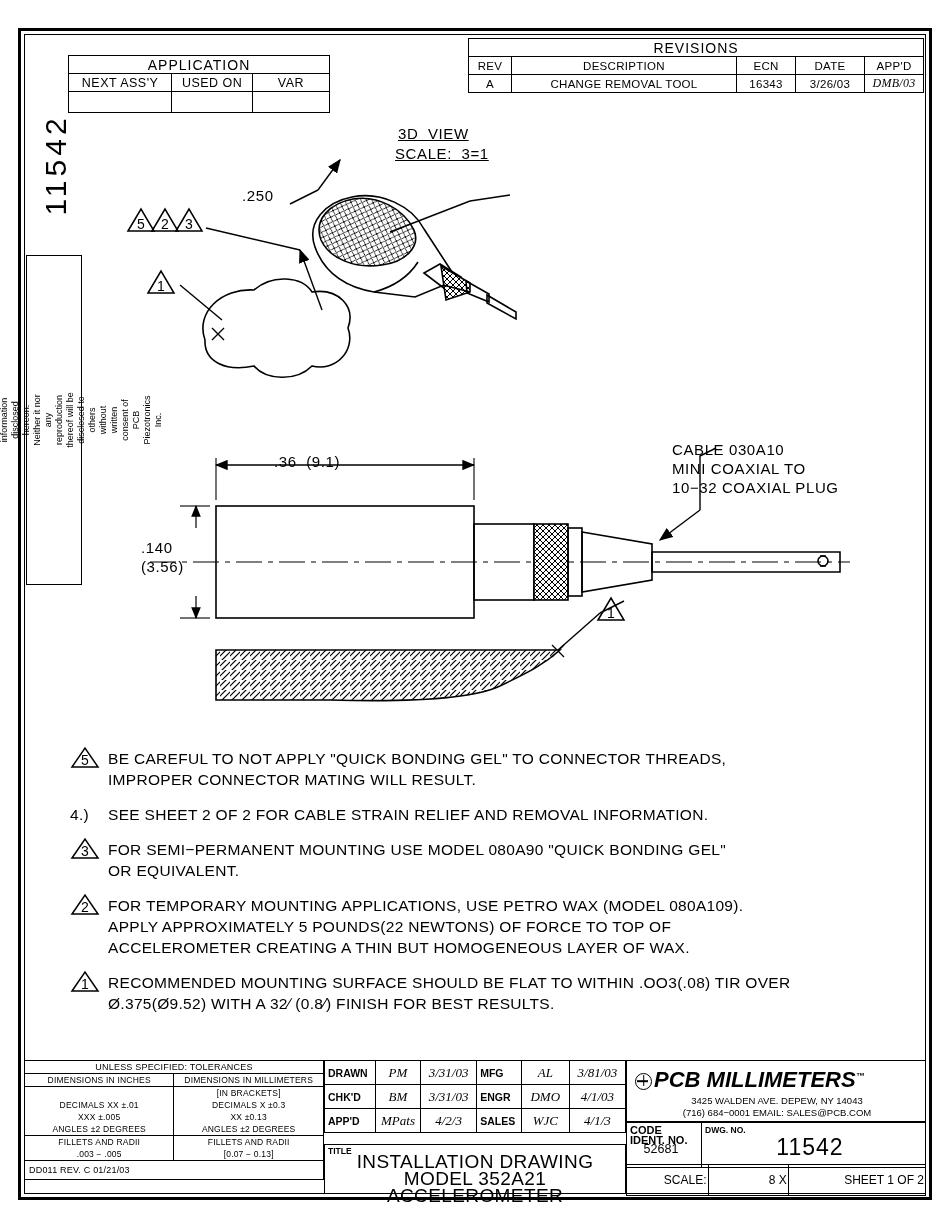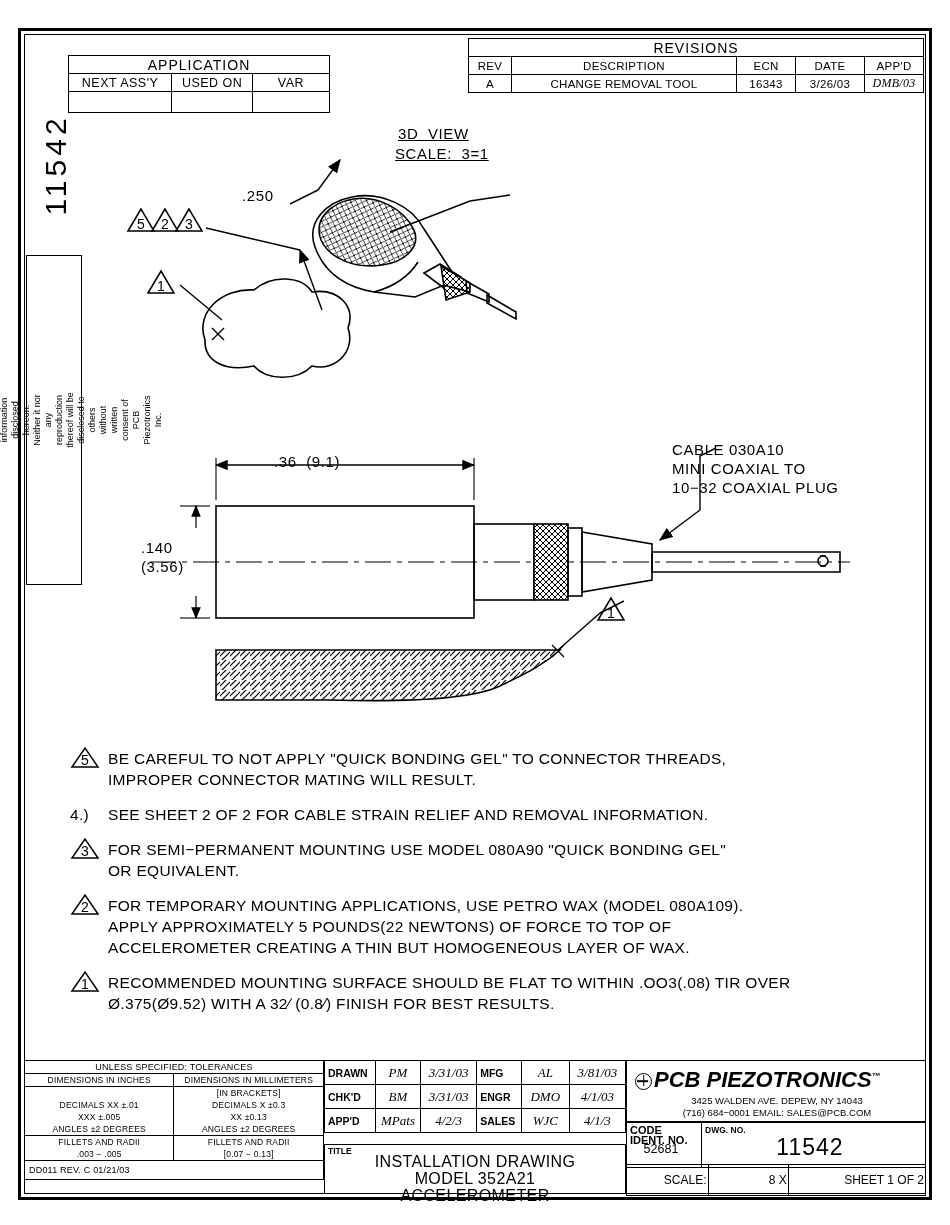--- a/index.html
+++ b/index.html
@@ -49,21 +49,21 @@
   #titleblock table{border-collapse:collapse;}
   #tolerances{position:absolute;left:0;top:0;width:300px;}
   #tolerances td{border:1px solid #000;font-size:8.5px;text-align:center;padding:1px 2px;letter-spacing:.2px;}
   #tolerances .t1{font-size:9px;}
   #signoff{position:absolute;left:300px;top:0;width:302px;}
   #signoff td{border:1px solid #000;font-size:10.5px;padding:1px 3px;height:21px;}
   #signoff .lab{font-weight:bold;font-size:10.5px;}
   #signoff .hand{font-family:"Liberation Serif",serif;font-style:italic;font-size:13px;text-align:center;}
   #titlearea{position:absolute;left:300px;top:84px;width:302px;height:50px;border:1px solid #000;box-sizing:border-box;}
   #titlearea .tl{position:absolute;left:3px;top:1px;font-size:8.5px;font-weight:bold;}
-  #titlearea .ctr{position:absolute;left:0;top:8px;width:100%;text-align:center;font-size:16px;line-height:17px;letter-spacing:.4px;}
+  #titlearea .ctr{position:absolute;left:0;top:8px;width:100%;text-align:center;font-size:19px;line-height:17px;letter-spacing:.4px;}
   #company{position:absolute;left:602px;top:0;width:300px;height:62px;border:1px solid #000;box-sizing:border-box;}
   #company .logo{position:absolute;left:8px;top:6px;font-size:22px;font-style:italic;font-weight:bold;letter-spacing:0px;font-family:"Liberation Sans",sans-serif;}
   #company .tm{font-size:9px;vertical-align:super;}
   #company .addr{position:absolute;left:6px;top:34px;width:288px;text-align:center;font-size:9.5px;line-height:12px;}
   #dwgno{position:absolute;left:602px;top:62px;width:300px;height:42px;}
   #dwgno td{border:1px solid #000;}
   #scalerow{position:absolute;left:602px;top:104px;width:300px;height:30px;}
   #scalerow td{border:1px solid #000;font-size:12px;text-align:right;}
   .circ-pcb{display:inline-block;width:15px;height:15px;border:1.6px solid #000;border-radius:50%;position:relative;vertical-align:middle;margin-right:2px;}
   .circ-pcb:before{content:"";position:absolute;left:50%;top:1px;width:1.6px;height:11px;background:#000;transform:translateX(-50%);}
@@ -354,21 +354,21 @@
 
     <div id="titlearea">
       <span class="tl">TITLE</span>
       <div class="ctr" style="white-space:pre-line;">INSTALLATION  DRAWING
 MODEL  352A21
 ACCELEROMETER</div>
     </div>
 
     <div id="company">
       <div class="logo">
-        <span class="circ-pcb"></span><span>PCB PIEZOTRONICS</span><span class="tm">™</span>
+        <span class="circ-pcb"></span><span>PCB MILLIMETERS</span><span class="tm">™</span>
       </div>
       <div class="addr">
         <div>3425 WALDEN AVE. DEPEW, NY 14043</div>
         <div>(716)  684−0001  EMAIL: SALES@PCB.COM</div>
       </div>
     </div>
 
     <table id="dwgno">
       <tbody>
           <tr>

